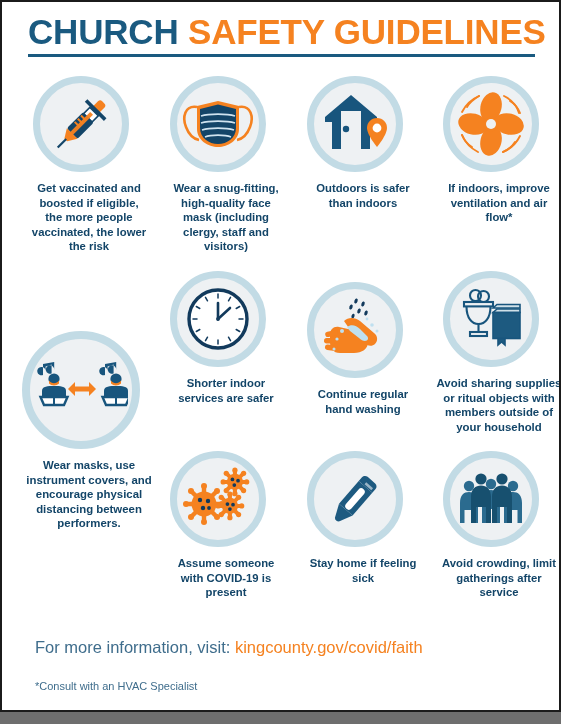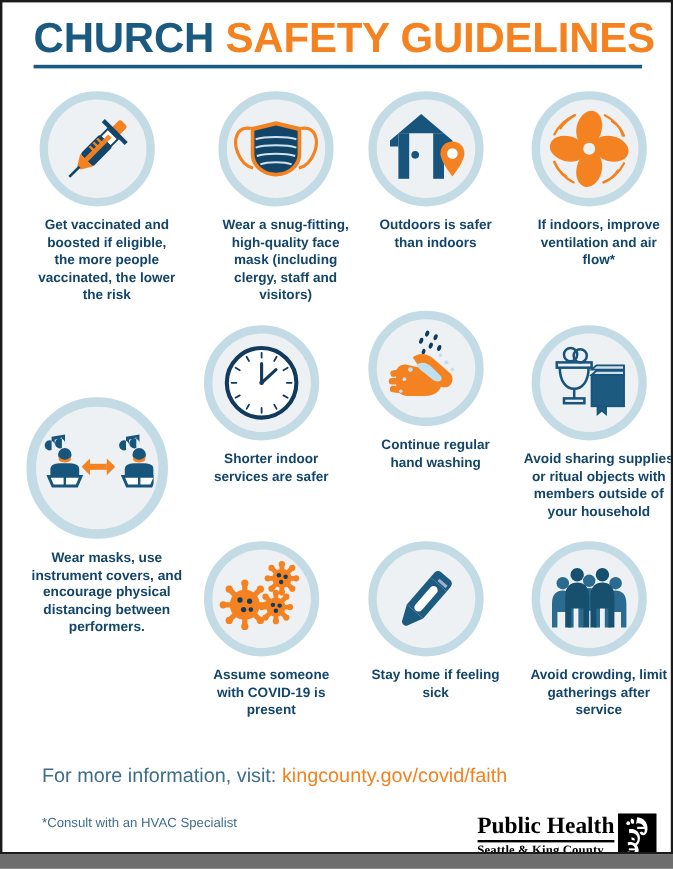--- a/index.html
+++ b/index.html
@@ -94,21 +94,21 @@
             <rect x="29" y="37" width="7" height="2" fill="#f58220"></rect>
             <path d="M28 48 L43 48 L37.5 57 L33.5 57 Z" fill="#f58220"></path>
             <rect x="34" y="56" width="2.2" height="12" fill="#134568"></rect>
             <rect x="33" y="20" width="4" height="30" fill="#f58220" opacity="0.95"></rect>
           </g>
         </svg>
       </div>
       <div class="caption">Get vaccinated and boosted if eligible, the more people vaccinated, the lower the risk</div>
     </div>
 
-    <div class="cell" style="left:162px;top:10px;">
+    <div class="cell" style="left:150px;top:10px;">
       <div class="circle">
         <svg width="76" height="62" viewBox="0 0 76 62">
           <path d="M17 14 C5 12 2 24 6 34 C9 42 14 46 19 47" fill="none" stroke="#f58220" stroke-width="2.6"></path>
           <path d="M59 14 C71 12 74 24 70 34 C67 42 62 46 57 47" fill="none" stroke="#f58220" stroke-width="2.6"></path>
           <path d="M17 13 L38 8 L59 13 L59 36 C59 47 48 54 38 54 C28 54 17 47 17 36 Z" fill="#f58220"></path>
           <path d="M20 16 L38 11.5 L56 16 L56 35 C56 45 47 51 38 51 C29 51 20 45 20 35 Z" fill="#134568"></path>
           <path d="M21 23 C29 20.5 47 20.5 55 23" fill="none" stroke="#cfe3ef" stroke-width="1.7"></path>
           <path d="M21 30 C29 27.5 47 27.5 55 30" fill="none" stroke="#cfe3ef" stroke-width="1.7"></path>
           <path d="M22 37 C30 34.5 46 34.5 54 37" fill="none" stroke="#cfe3ef" stroke-width="1.7"></path>
           <path d="M25 44 C31 41.5 45 41.5 51 44" fill="none" stroke="#cfe3ef" stroke-width="1.7"></path>
@@ -210,21 +210,21 @@
             <line x1="20.5" y1="11.3" x2="22.5" y2="14.8"></line>
           </g>
           <line x1="33" y1="33" x2="33" y2="17" stroke="#123a5c" stroke-width="2.6" stroke-linecap="round"></line>
           <line x1="33" y1="33" x2="45" y2="22" stroke="#123a5c" stroke-width="2.6" stroke-linecap="round"></line>
           <circle cx="33" cy="33" r="1.9" fill="#123a5c"></circle>
         </svg>
       </div>
       <div class="caption">Shorter indoor services are safer</div>
     </div>
 
-    <div class="cell" style="left:287px;top:193px;">
+    <div class="cell" style="left:287px;top:216px;">
       <div class="circle">
         <svg width="70" height="70" viewBox="0 0 70 70">
           <g fill="#123a5c">
             <ellipse cx="36" cy="6" rx="1.6" ry="2.6" transform="rotate(20 36 6)"></ellipse>
             <ellipse cx="43" cy="9" rx="1.6" ry="2.6" transform="rotate(20 43 9)"></ellipse>
             <ellipse cx="31" cy="12" rx="1.6" ry="2.6" transform="rotate(20 31 12)"></ellipse>
             <ellipse cx="39" cy="16" rx="1.6" ry="2.6" transform="rotate(20 39 16)"></ellipse>
             <ellipse cx="46" cy="18" rx="1.6" ry="2.6" transform="rotate(20 46 18)"></ellipse>
             <ellipse cx="33" cy="21" rx="1.5" ry="2.4" transform="rotate(20 33 21)"></ellipse>
           </g>
@@ -410,36 +410,15 @@
 
   </div>
 
   <div class="footer">
     <div class="moreinfo">
       <span>For more information, visit:</span>
       <span class="url">kingcounty.gov/covid/faith</span>
     </div>
     <div class="consult">*Consult with an HVAC Specialist</div>
 
-    <div class="logo">
-      <div class="logo-text">
-        <div class="logo-ph">Public Health</div>
-        <div class="logo-sk">Seattle &amp; King County</div>
-      </div>
-      <div class="logo-mark">
-        <svg width="32" height="38" viewBox="0 0 32 38">
-          <rect width="32" height="38" fill="#000"></rect>
-          <g fill="#ffffff">
-            <path d="M11 4 C10 6 10.5 8 12 8.5 C13.5 9 14 7 13 5 Z"></path>
-            <circle cx="8.5" cy="8" r="1.6"></circle>
-            <path d="M16 3 C20 3 24 6 24.5 11 C25 16 23 18 21 18 C19.5 18 18.5 17 18 15.5 L20 15 C20.5 16 21.5 16.3 22 15.5 C22.8 14 22 10 19 8.5 C17 7.5 15.5 8 15 9 Z"></path>
-            <rect x="16" y="11" width="7" height="1.8"></rect>
-            <path d="M9 13 C13 12 17 14 18 18 C19 22 17.5 26 14 27.5 L14 25 C16 24 17 21.5 16 19 C15 16.5 12 15.5 9.5 16.5 Z"></path>
-            <path d="M11 20 C13 19.5 14.5 21 14 22.5 L11.5 22 Z"></path>
-            <path d="M8 24 C12 23 16 25 17 29 C18 33 15 36 11 35.5 C9 35.2 7.5 34 7 32 L9.5 31.5 C10 32.5 11 33 12 32.8 C14 32.5 14.8 30.5 14 28.5 C13 26 10.5 25.5 8.5 26.5 Z"></path>
-            <rect x="9" y="29" width="6" height="1.6"></rect>
-          </g>
-        </svg>
-      </div>
-    </div>
   </div>
 
 </div>
 
 </body></html>

